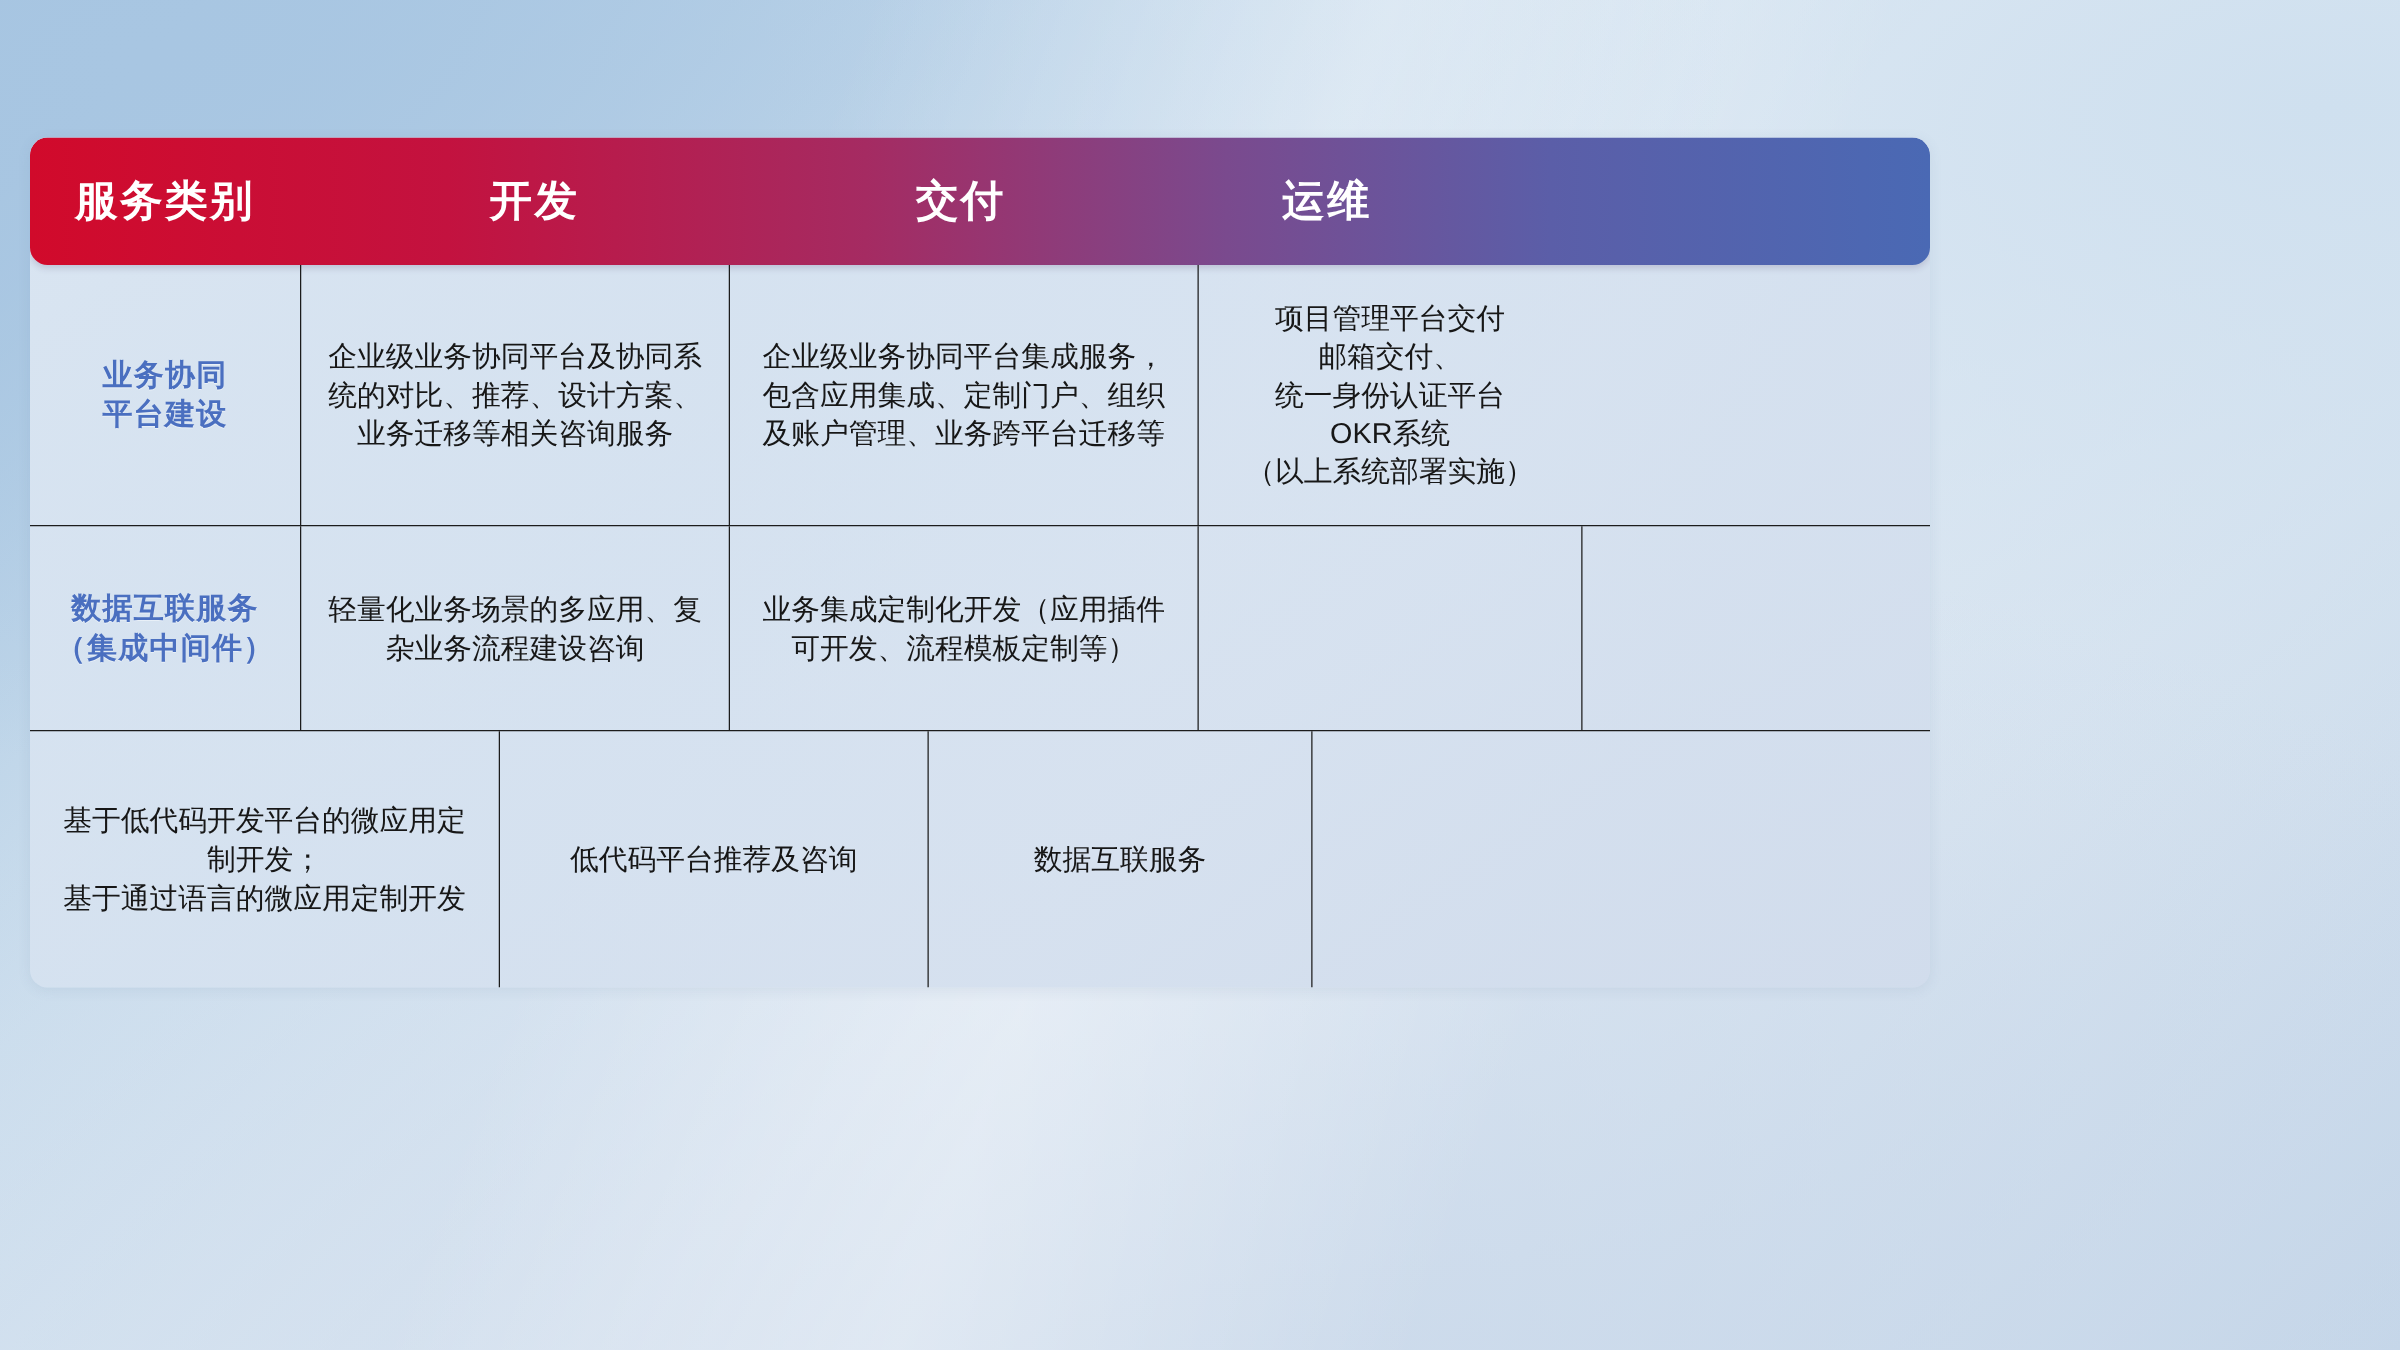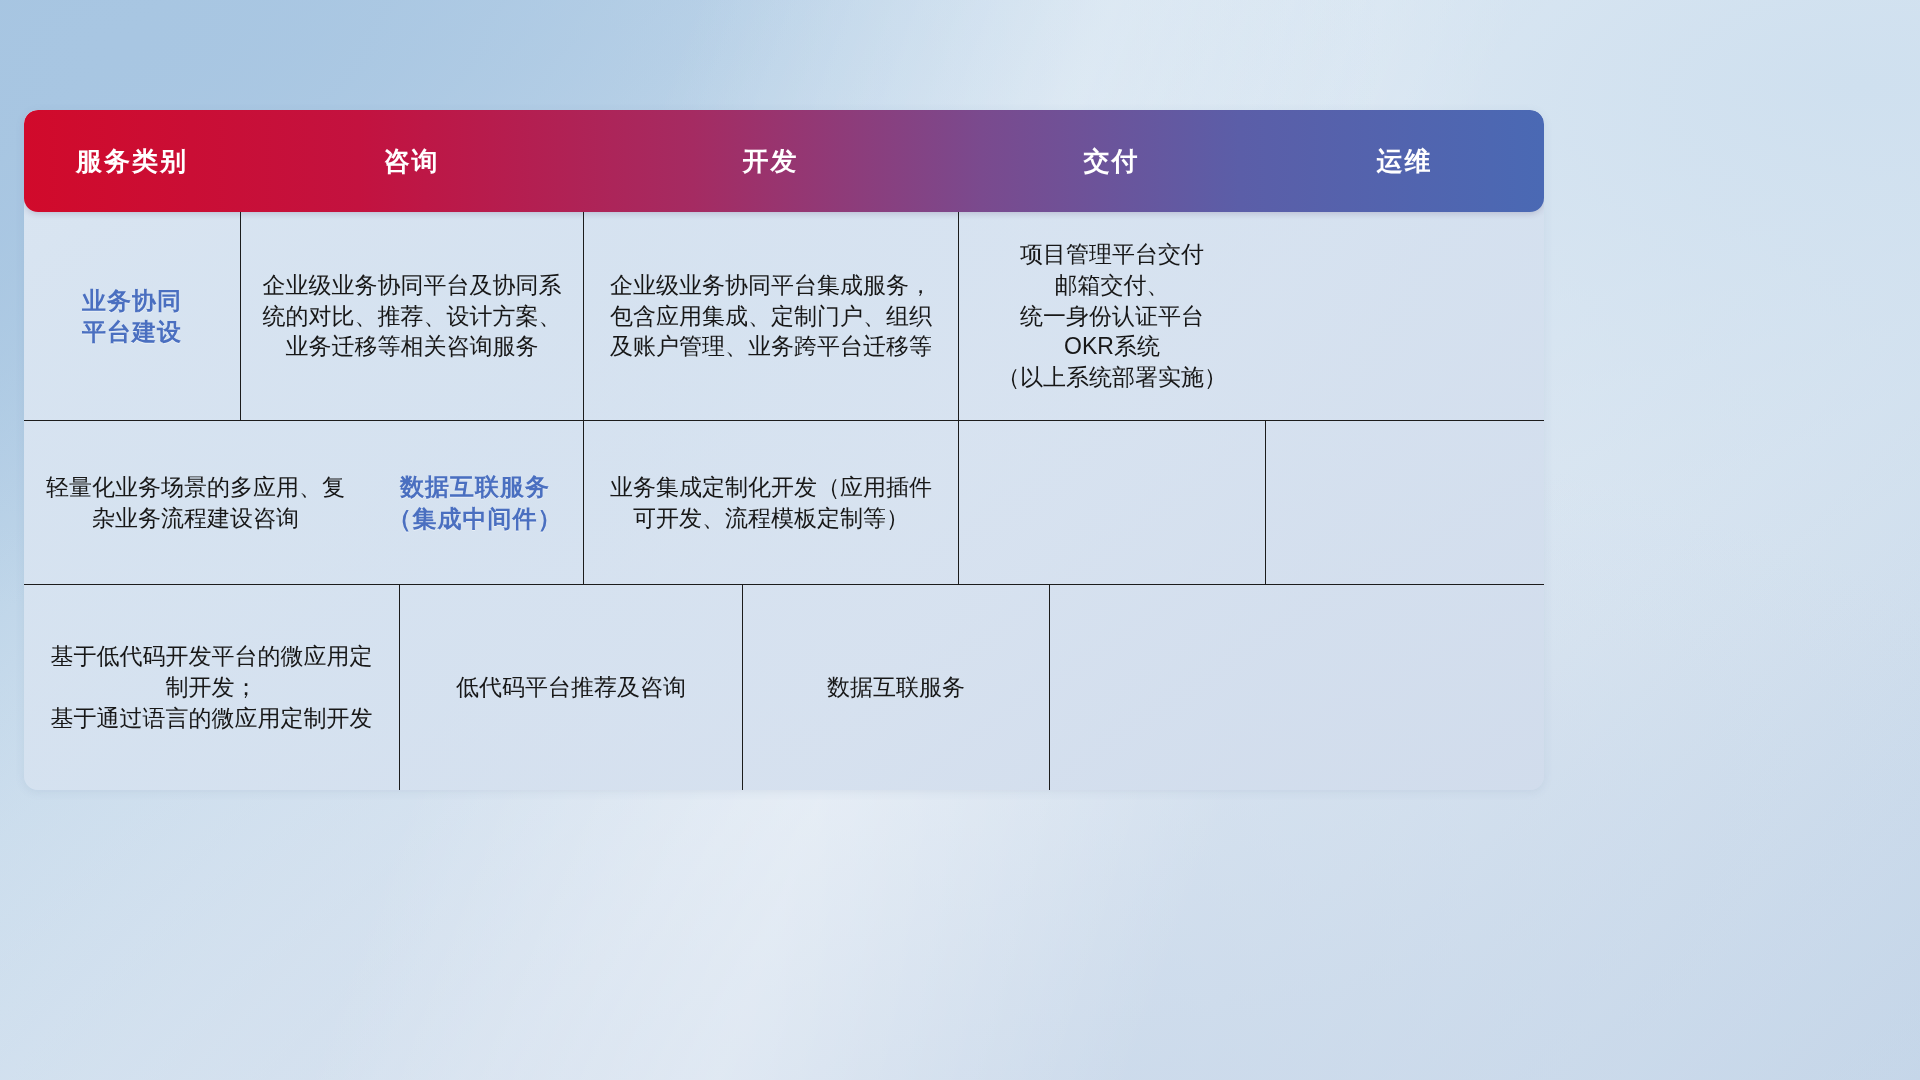--- a/index.html
+++ b/index.html
@@ -31,21 +31,21 @@
   }
   
   .thead{
     position:absolute;left:0;top:0;width:1520px;height:102px;
     border-radius:14px;
     background:linear-gradient(90deg,#d10a2b 0%, #c3123f 22%, #a52b62 44%, #7a4a8e 63%, #5b5ea8 80%, #4a69b4 100%);
     display:flex;align-items:center;
     box-shadow:0 2px 6px rgba(60,40,90,.18);
   }
   .thead .hcell{
-    color:#ffffff;font-weight:bold;font-size:26px;letter-spacing:2px;
+    color:#ffffff;font-weight:bold;font-size:34px;letter-spacing:2px;
     text-align:center;white-space:nowrap;
   }
   
   .c0{width:216px;}
   .c1{width:343px;}
   .c2{width:375px;}
   .c3{width:307px;}
   .c4{width:279px;}
 
   
@@ -74,21 +74,20 @@
 </style>
 </head>
 <body>
 
 <div id="stage">
 
   <div class="panel">
 
     <div class="thead">
       <div class="hcell c0">服务类别</div>
-      <div class="hcell c1">咨询</div>
       <div class="hcell c2">开发</div>
       <div class="hcell c3">交付</div>
       <div class="hcell c4">运维</div>
     </div>
 
     <div class="tbody">
 
       <div class="trow r0">
         <div class="cell first c0">
           <span class="rowlabel">业务协同
@@ -107,27 +106,27 @@
         <div class="cell c3">
           <span class="body-text">项目管理平台交付
 邮箱交付、
 统一身份认证平台
 OKR系统
 （以上系统部署实施）</span>
         </div>
       </div>
 
       <div class="trow r1">
+        <div class="cell first c0">
+          <span class="rowlabel">数据互联服务
+（集成中间件）</span>
+        </div>
         <div class="cell c1">
           <span class="body-text">轻量化业务场景的多应用、复
 杂业务流程建设咨询</span>
-        </div>
-        <div class="cell first c0">
-          <span class="rowlabel">数据互联服务
-（集成中间件）</span>
         </div>
         <div class="cell c2">
           <span class="body-text">业务集成定制化开发（应用插件
 可开发、流程模板定制等）</span>
         </div>
         <div class="cell c3">
           <span class="body-text"></span>
         </div>
         <div class="cell c4">
           <span class="body-text"></span>

